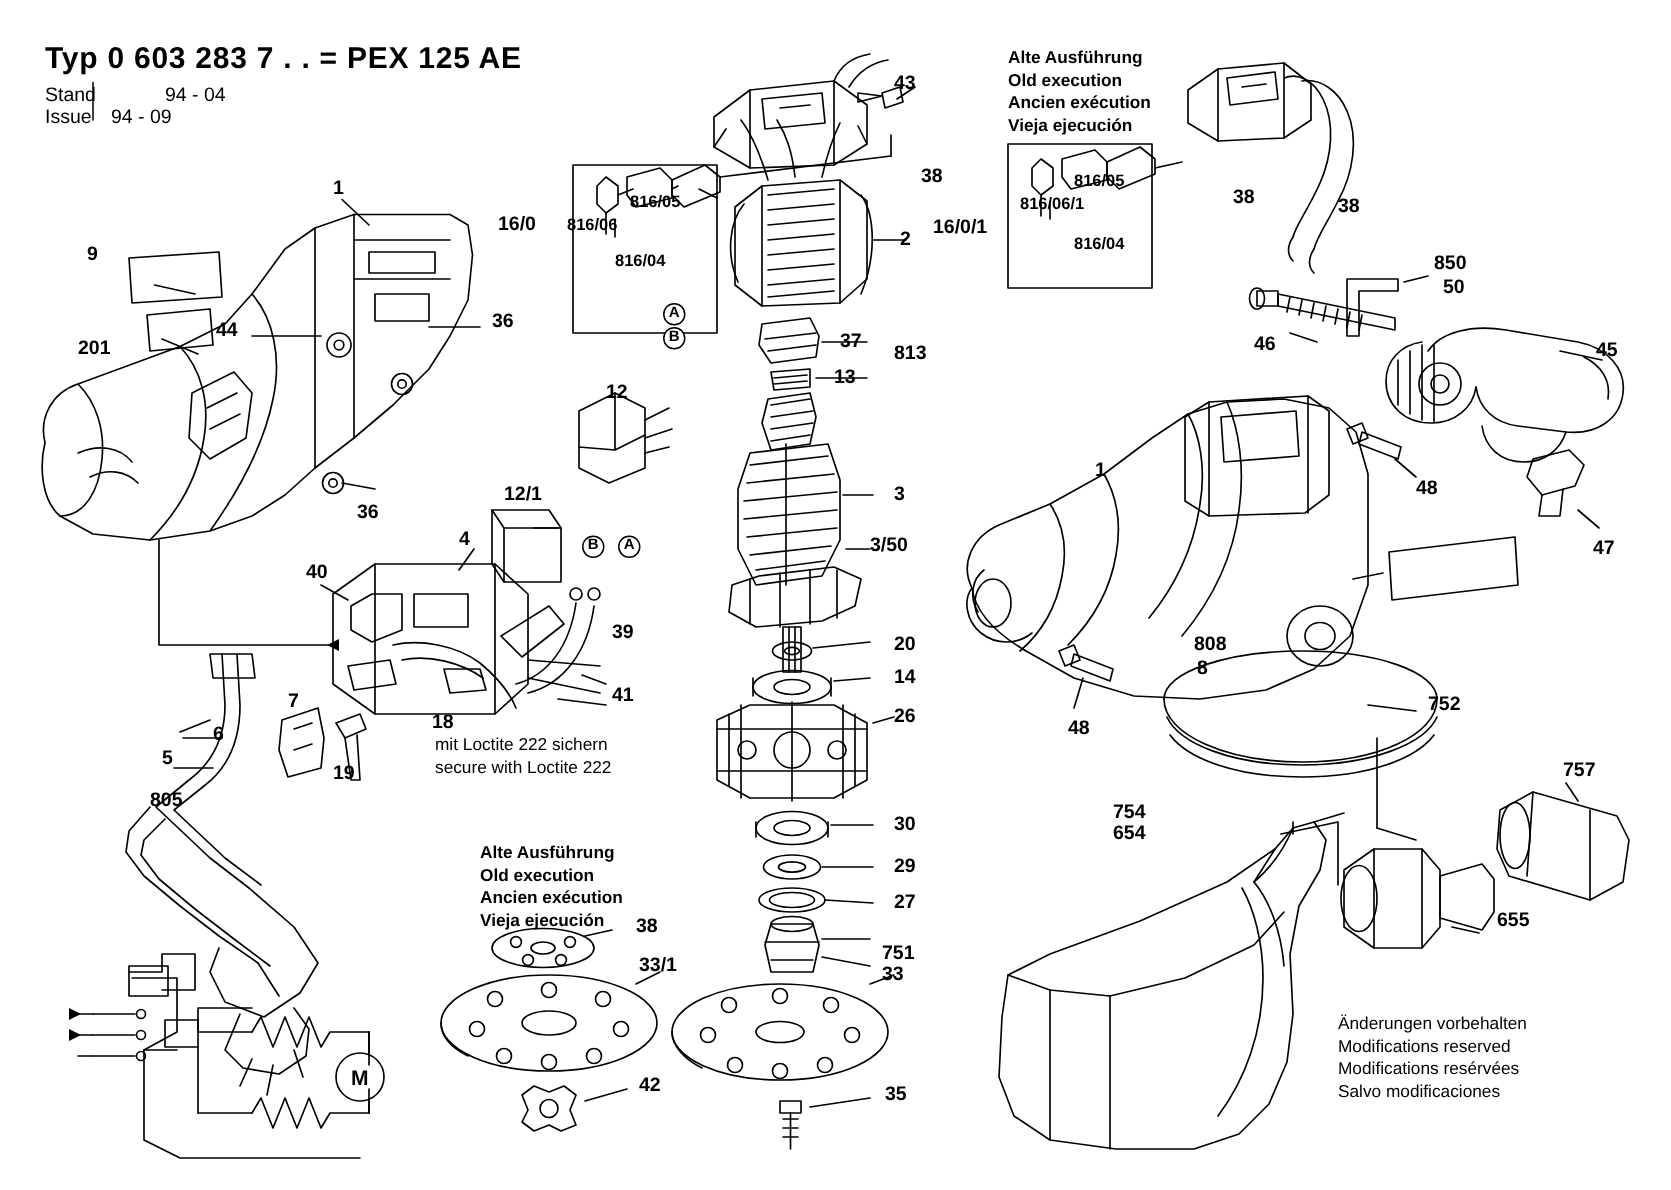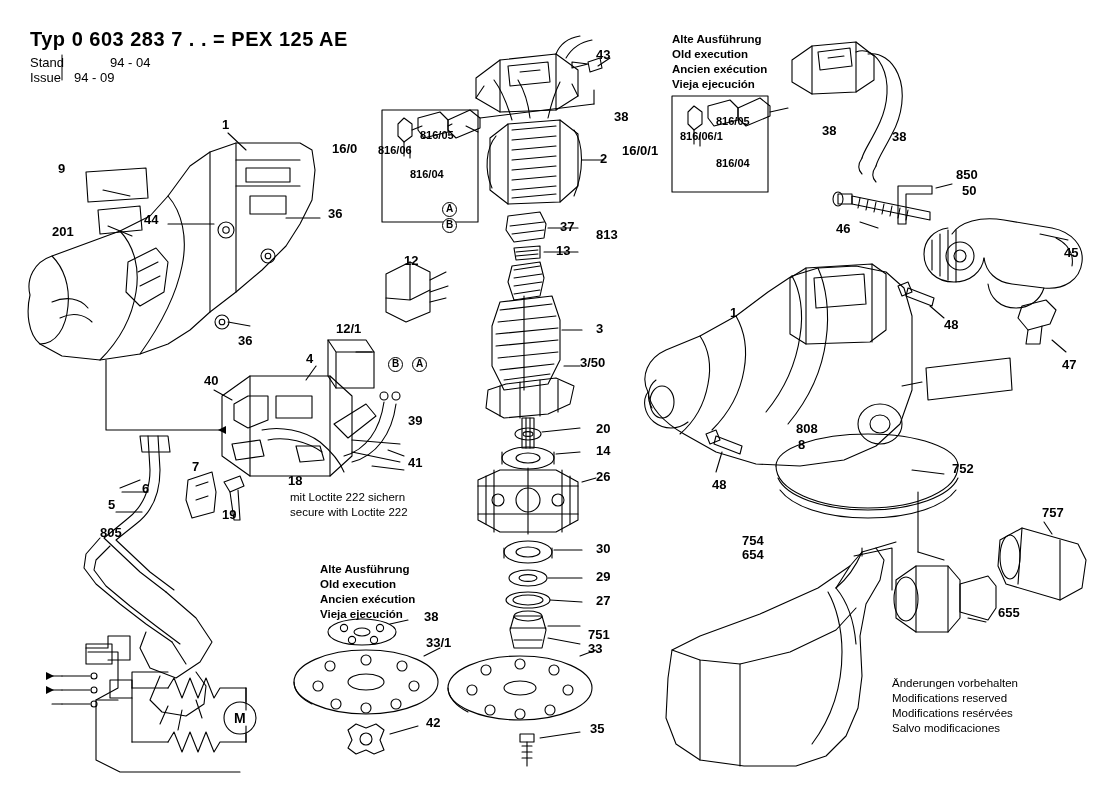--- a/index.html
+++ b/index.html
@@ -486,21 +486,21 @@
   <div class="lbl" style="left:622px; top:144px;">16/0/1</div>
   <div class="lbl small" style="left:680px; top:130px;">816/06/1</div>
   <div class="lbl small" style="left:716px; top:115px;">816/05</div>
   <div class="lbl small" style="left:716px; top:157px;">816/04</div>
   <div class="lbl" style="left:822px; top:124px;">38</div>
   <div class="lbl" style="left:892px; top:130px;">38</div>
 
   <div class="lbl" style="left:956px; top:168px;">850</div>
   <div class="lbl" style="left:962px; top:184px;">50</div>
   <div class="lbl" style="left:836px; top:222px;">46</div>
-  <div class="lbl" style="left:1064px; top:226px;margin-top:20px;">45</div>
+  <div class="lbl" style="left:1064px; top:226px;">45</div>
   <div class="lbl" style="left:944px; top:318px;">48</div>
   <div class="lbl" style="left:1062px; top:358px;">47</div>
   <div class="lbl" style="left:730px; top:306px;">1</div>
   <div class="lbl" style="left:796px; top:422px;">808</div>
   <div class="lbl" style="left:798px; top:438px;">8</div>
   <div class="lbl" style="left:712px; top:478px;">48</div>
   <div class="lbl" style="left:952px; top:462px;">752</div>
   <div class="lbl" style="left:742px; top:534px;">754</div>
   <div class="lbl" style="left:742px; top:548px;">654</div>
   <div class="lbl" style="left:998px; top:606px;">655</div>

